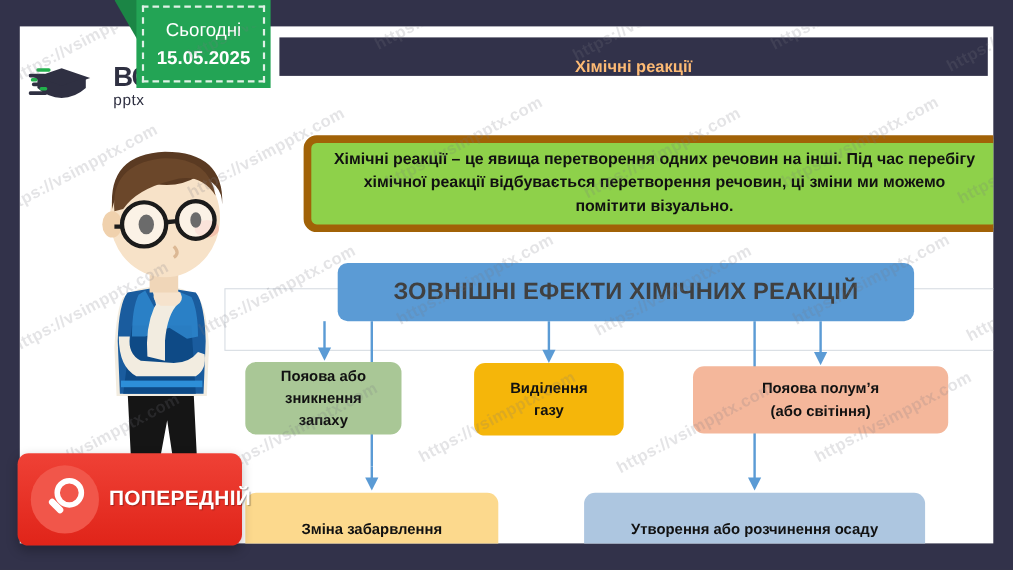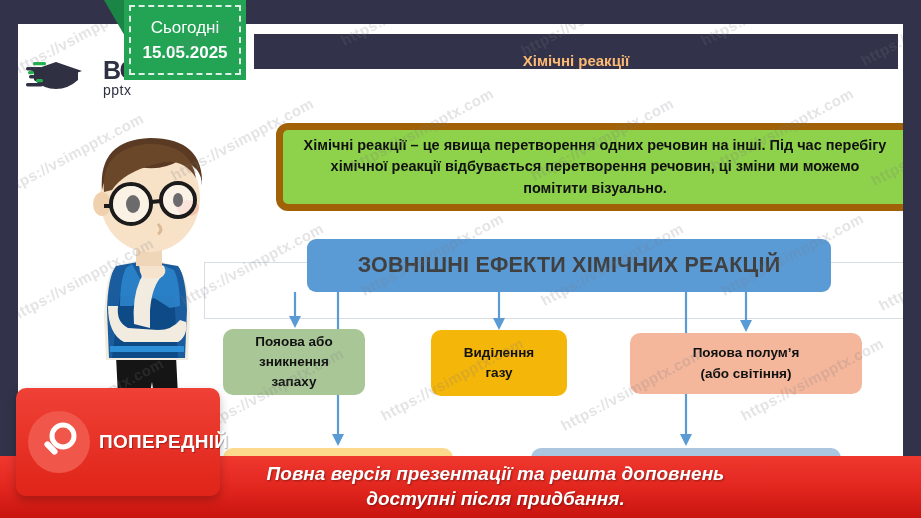--- a/index.html
+++ b/index.html
@@ -268,21 +268,21 @@
     text-shadow: 1px 1px 2px rgba(0,0,0,.35);
     margin-left: 70px;
   }
 
   
   .preview-badge {
     position: absolute;
     left: 16px;
     bottom: 22px;
     width: 204px;
-    height: 108px;
+    height: 84px;
     background: linear-gradient(180deg,#ef4136 0%, #e02419 100%);
     border-radius: 10px;
     box-shadow: 0 4px 10px rgba(0,0,0,.25);
     z-index: 80;
     display: flex;
     align-items: center;
     padding-left: 12px;
     box-sizing: border-box;
   }
   .preview-circle {
@@ -480,26 +480,20 @@
   <div class="title-bar">
     <span>Хімічні реакції</span>
   </div>
 
   <div class="badge-fold"></div>
   <div class="date-badge">
     <span class="d-label">Сьогодні</span>
     <span class="d-value">15.05.2025</span>
   </div>
 
-  <div class="bottom-banner">
-    <div class="banner-text">
-      <div>Повна версія презентації та решта доповнень</div>
-      <div>доступні після придбання.</div>
-    </div>
-  </div>
 
   <div class="preview-badge">
     <span class="preview-circle">
       <svg width="46" height="46" viewBox="0 0 46 46">
         <circle cx="27" cy="17" r="11" fill="none" stroke="#ffffff" stroke-width="5"></circle>
         <rect x="7" y="26" width="16" height="6" rx="3" fill="#ffffff" transform="rotate(45 15 29)"></rect>
       </svg>
     </span>
     <span class="preview-label">
       <div>ПОПЕРЕДНІЙ</div>

